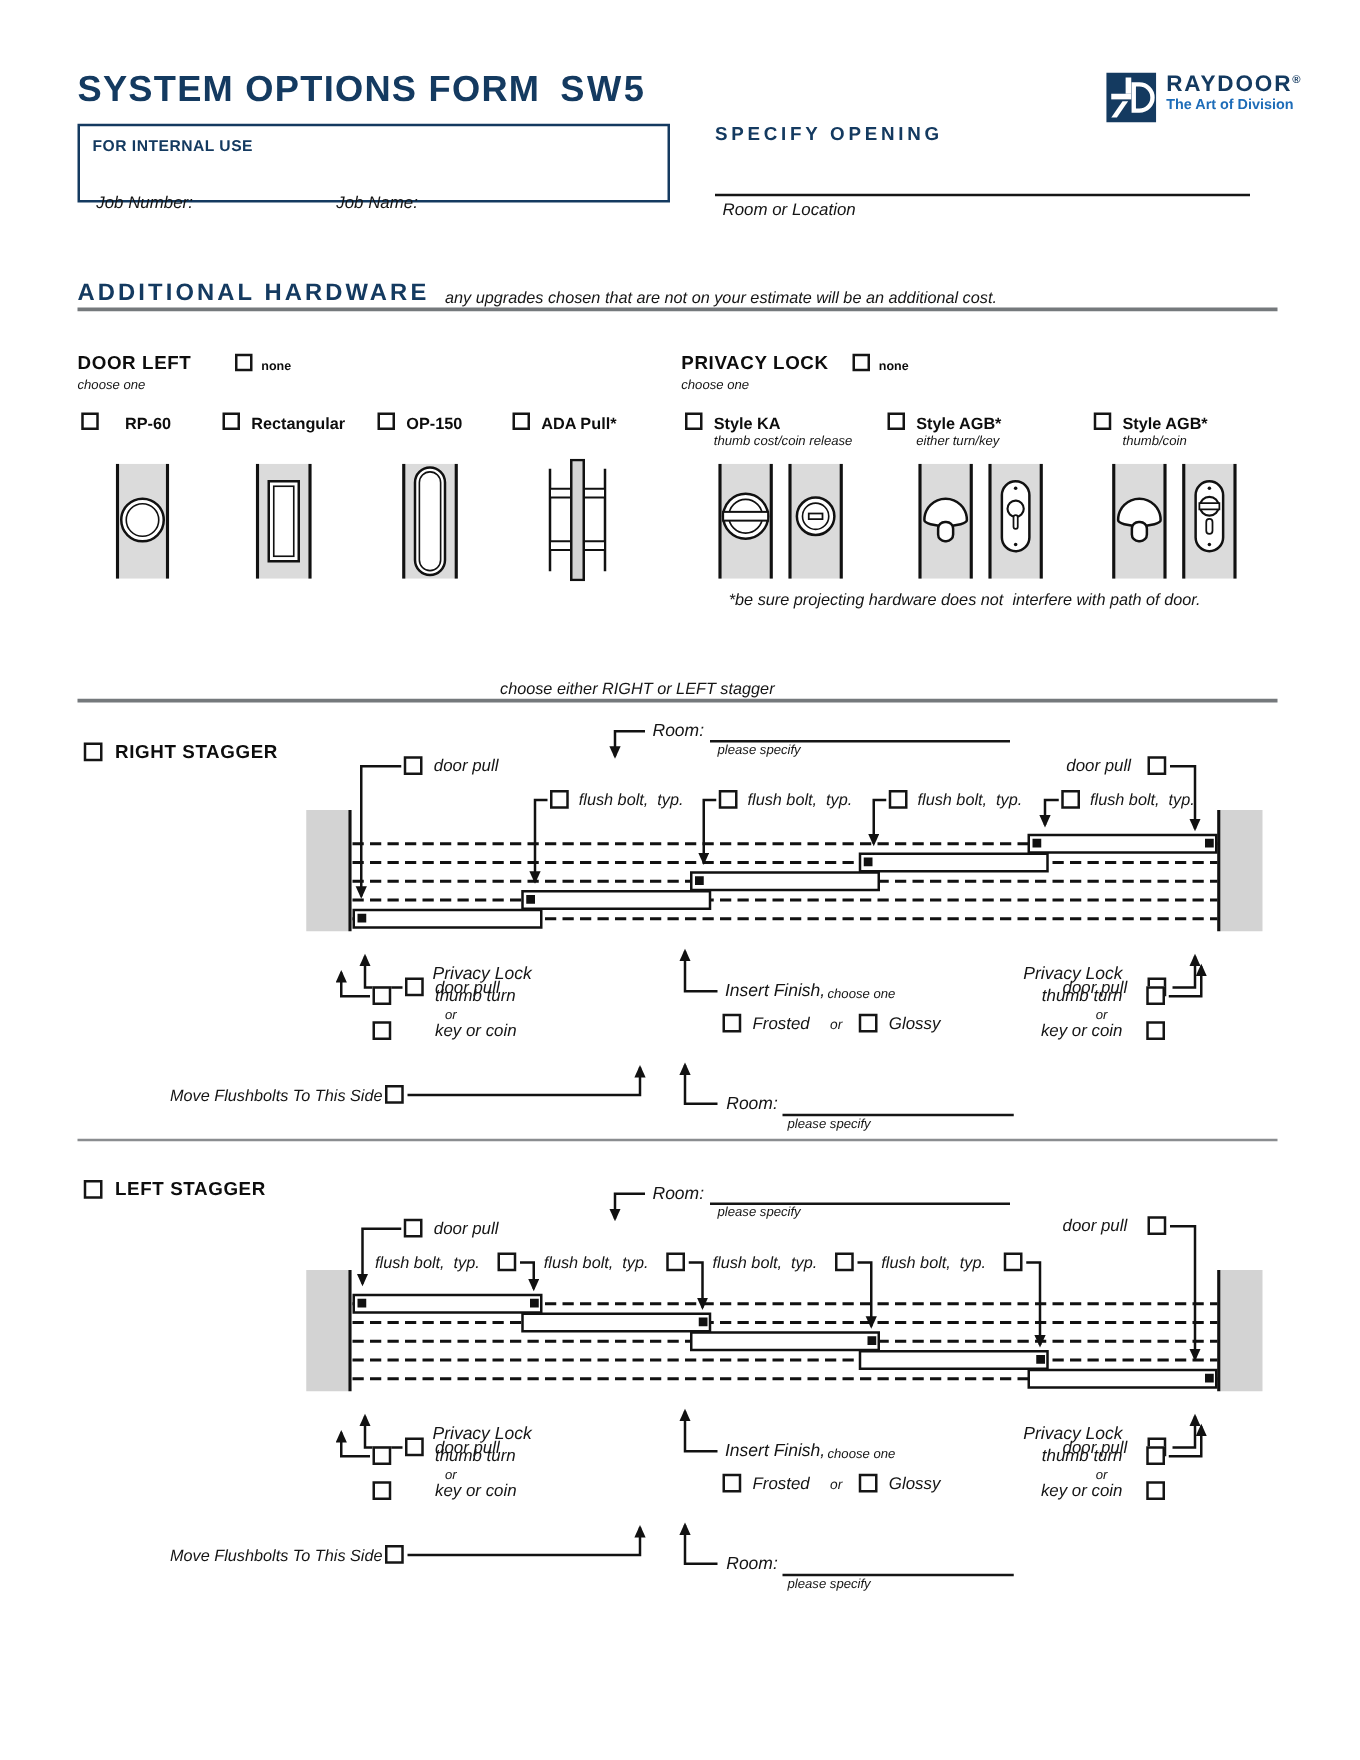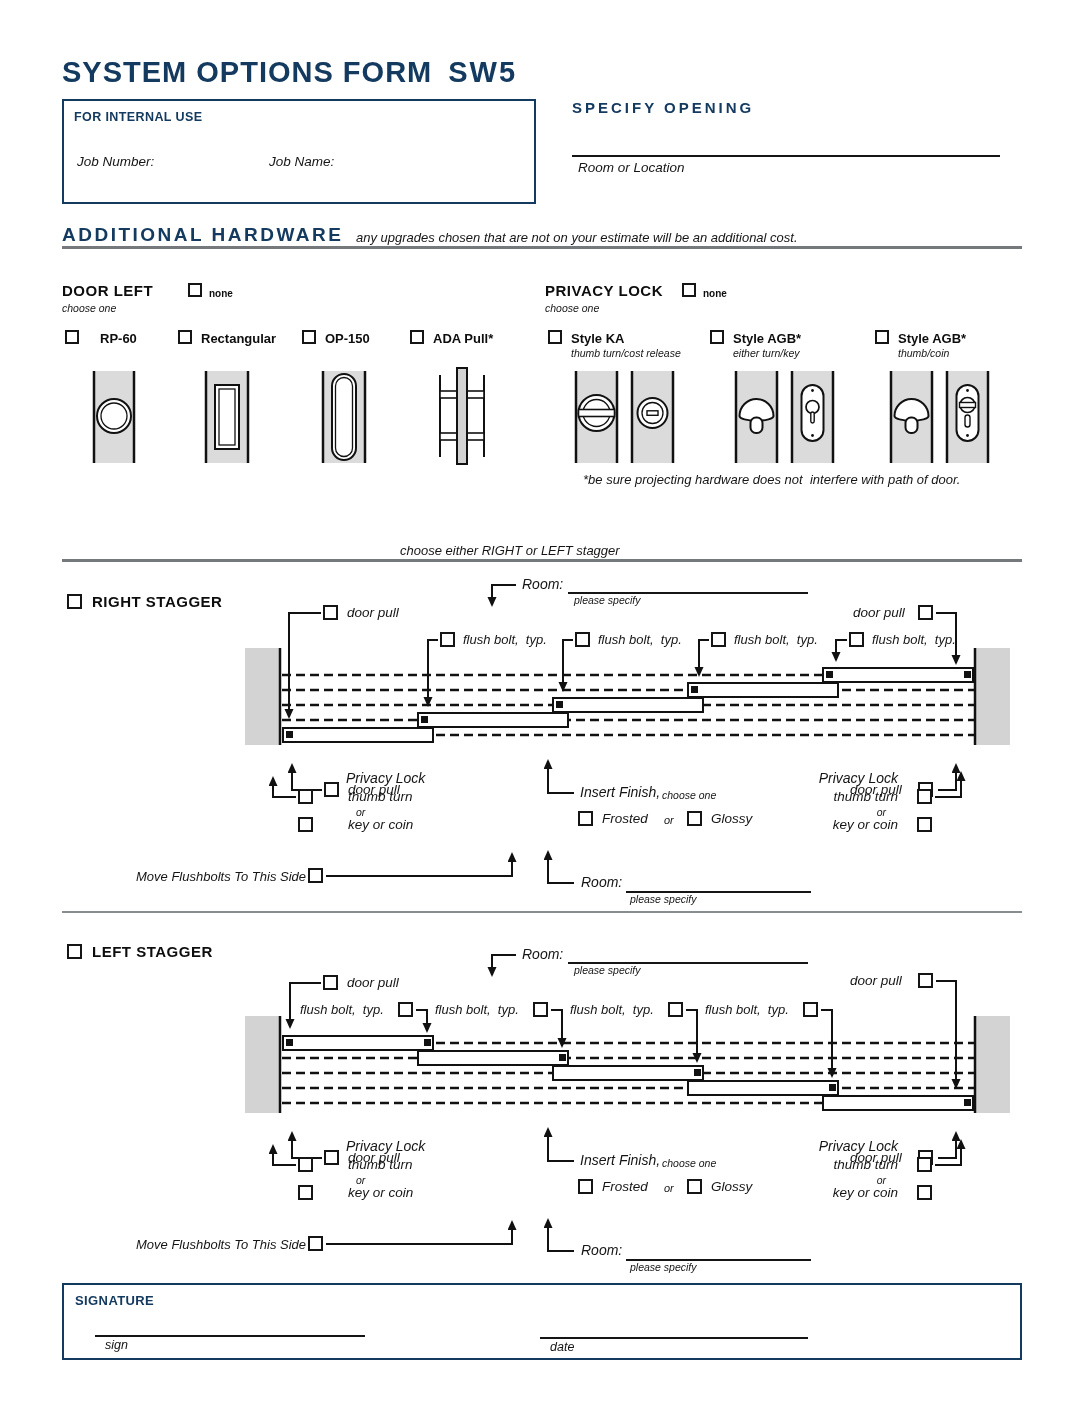--- a/index.html
+++ b/index.html
@@ -30,22 +30,35 @@
   .tagline{font-weight:bold;font-size:11.5px;color:#1D6CB8;margin-top:2px;white-space:pre;}
   .logo{position:absolute;display:flex;align-items:flex-start;gap:8px;}
 </style>
 </head>
 <body>
 
 <div class="page">
 
   <div class="title" style="left:62px;top:56px"><span>SYSTEM OPTIONS FORM</span><span class="code">SW5</span></div>
 
-
-  <div class="ibox" style="left:62px;top:99px;width:474px;height:105px">
+  <div class="logo" style="left:885px;top:58px">
+    <svg width="40" height="40">
+      <rect width="40" height="40" fill="#143A60"></rect>
+      <rect x="15.5" y="4" width="4.5" height="13" fill="#fff"></rect>
+      <rect x="4" y="17" width="16" height="4.5" fill="#fff"></rect>
+      <polygon points="4,36 13,23 17.5,23 8.5,36" fill="#fff"></polygon>
+      <path d="M22,9.5 h4.5 a10.5,10.5 0 0 1 0,21 h-4.5 z" fill="none" stroke="#fff" stroke-width="3.5"></path>
+    </svg>
+    <div>
+      <div class="brand"><span>RAYDOOR</span><sup>®</sup></div>
+      <div class="tagline">The Art of Division</div>
+    </div>
+  </div>
+
+  <div class="ibox" style="left:62px;top:99px;width:474px;height:63px">
     <div class="ih" style="left:10px;top:9px">FOR INTERNAL USE</div>
     <div class="it" style="left:13px;top:54px">Job Number:</div>
     <div class="it" style="left:205px;top:54px">Job Name:</div>
   </div>
 
   <div class="soh" style="left:572px;top:99px">SPECIFY OPENING</div>
   <div class="wline" style="left:572px;top:155px;width:428px"></div>
   <div class="it" style="left:578px;top:161px">Room or Location</div>
 
   <div class="sech" style="left:62px;top:224px">ADDITIONAL HARDWARE</div>
@@ -95,21 +108,21 @@
     <rect x="21" y="1" width="10" height="96" fill="#D3D3D3" stroke="#111" stroke-width="2"></rect>
   </svg>
 
   <div class="subh" style="left:545px;top:282px">PRIVACY LOCK</div>
   <div class="cb cb14" style="left:682px;top:283px"></div>
   <div class="nonel" style="left:703px;top:288px">none</div>
   <div class="it s10" style="left:545px;top:303px">choose one</div>
 
   <div class="cb cb14" style="left:548px;top:330px"></div>
   <div class="optl" style="left:571px;top:331px">Style KA</div>
-  <div class="it s10" style="left:571px;top:348px">thumb turn/cost release</div>
+  <div class="it s10" style="left:571px;top:348px">thumb cost/coin release</div>
   <div class="cb cb14" style="left:710px;top:330px"></div>
   <div class="optl" style="left:733px;top:331px">Style AGB*</div>
   <div class="it s10" style="left:733px;top:348px">either turn/key</div>
   <div class="cb cb14" style="left:875px;top:330px"></div>
   <div class="optl" style="left:898px;top:331px">Style AGB*</div>
   <div class="it s10" style="left:898px;top:348px">thumb/coin</div>
 
   <svg class="g" width="101" height="92" style="left:574px;top:371px">
     <rect x="1" y="0" width="43" height="92" fill="#DBDBDB"></rect>
     <line x1="2" y1="0" x2="2" y2="92" stroke="#111" stroke-width="2.5"></line>
@@ -356,21 +369,14 @@
     <div class="it s11" style="left:604px;top:239px">or</div>
     <div class="cb" style="left:627px;top:236px"></div>
     <div class="it" style="left:651px;top:237px">Glossy</div>
     <div class="it s14" style="left:521px;top:300px">Room:</div>
     <div class="wline" style="left:566px;top:316px;width:185px"></div>
     <div class="it s10" style="left:570px;top:319px">please specify</div>
     <div class="it s13" style="left:76px;top:295px">Move Flushbolts To This Side</div>
     <div class="cb" style="left:248px;top:293px"></div>
   </div>
 
-  <div class="ibox" style="left:62px;top:1283px;width:960px;height:77px">
-    <div class="ih" style="left:11px;top:8px;font-size:13px">SIGNATURE</div>
-    <div class="wline" style="left:31px;top:50px;width:270px"></div>
-    <div class="it s125" style="left:41px;top:54px">sign</div>
-    <div class="wline" style="left:476px;top:52px;width:268px"></div>
-    <div class="it s125" style="left:486px;top:56px">date</div>
-  </div>
 
 </div>
 
 </body></html>

